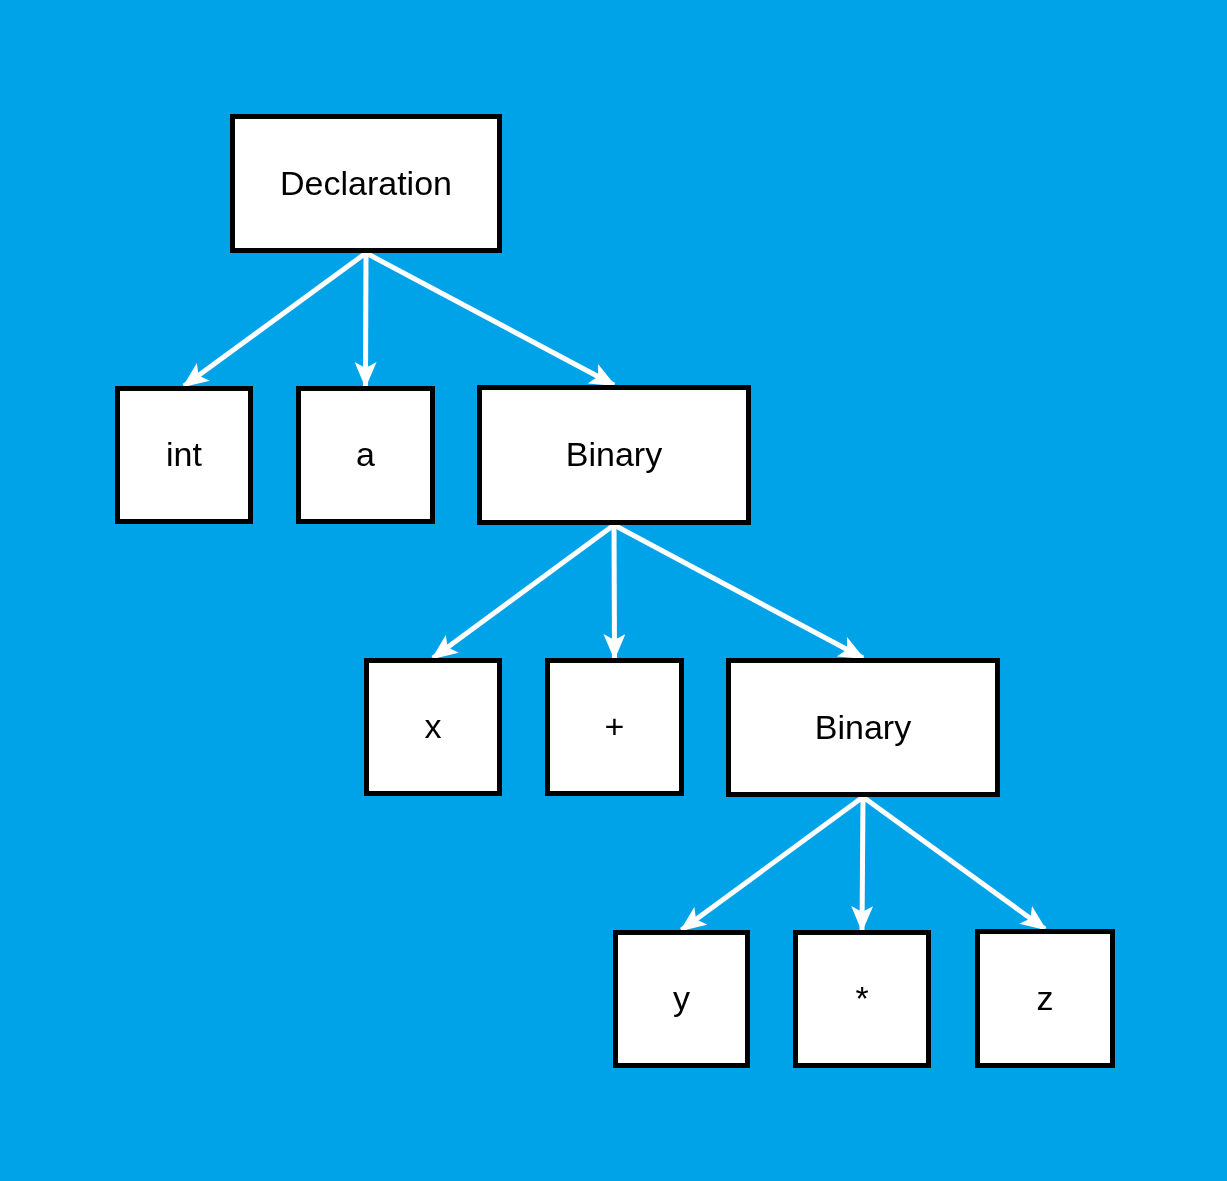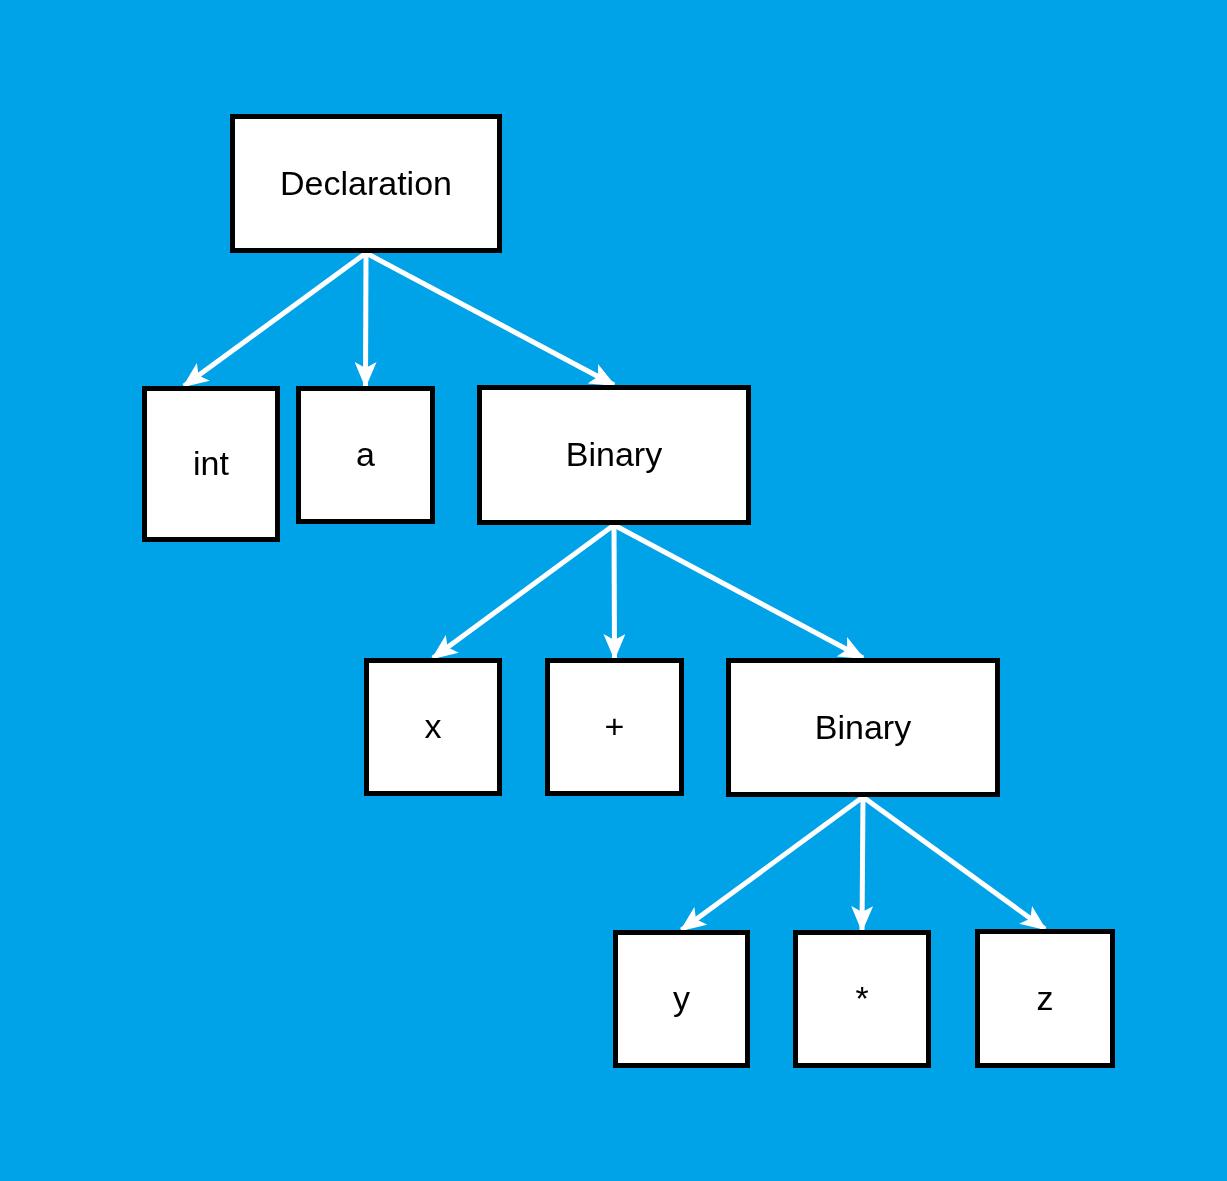--- a/index.html
+++ b/index.html
@@ -58,21 +58,21 @@
         <line x1="614" y1="525" x2="863" y2="658" stroke="#FFFFFF" stroke-width="5" marker-end="url(#arrowhead)"></line>
         <line x1="863" y1="797" x2="681.5" y2="930" stroke="#FFFFFF" stroke-width="5" marker-end="url(#arrowhead)"></line>
         <line x1="863" y1="797" x2="862" y2="930" stroke="#FFFFFF" stroke-width="5" marker-end="url(#arrowhead)"></line>
         <line x1="863" y1="797" x2="1045" y2="929" stroke="#FFFFFF" stroke-width="5" marker-end="url(#arrowhead)"></line>
       </g>
   </svg>
   <div id="nodes-layer">
       <div class="node" style="left: 230px; top: 114px; width: 272px; height: 139px; background: rgb(255, 255, 255); border: 5px solid rgb(0, 0, 0); color: rgb(0, 0, 0);">
         <span>Declaration</span>
       </div>
-      <div class="node" style="left: 115px; top: 386px; width: 138px; height: 156px; background: rgb(255, 255, 255); border: 5px solid rgb(0, 0, 0); color: rgb(0, 0, 0); margin-left: 27px;">
+      <div class="node" style="left: 115px; top: 386px; width: 138px; height: 138px; background: rgb(255, 255, 255); border: 5px solid rgb(0, 0, 0); color: rgb(0, 0, 0);">
         <span>int</span>
       </div>
       <div class="node" style="left: 296px; top: 386px; width: 139px; height: 138px; background: rgb(255, 255, 255); border: 5px solid rgb(0, 0, 0); color: rgb(0, 0, 0);">
         <span>a</span>
       </div>
       <div class="node" style="left: 477px; top: 385px; width: 274px; height: 140px; background: rgb(255, 255, 255); border: 5px solid rgb(0, 0, 0); color: rgb(0, 0, 0);">
         <span>Binary</span>
       </div>
       <div class="node" style="left: 364px; top: 658px; width: 138px; height: 138px; background: rgb(255, 255, 255); border: 5px solid rgb(0, 0, 0); color: rgb(0, 0, 0);">
         <span>x</span>

